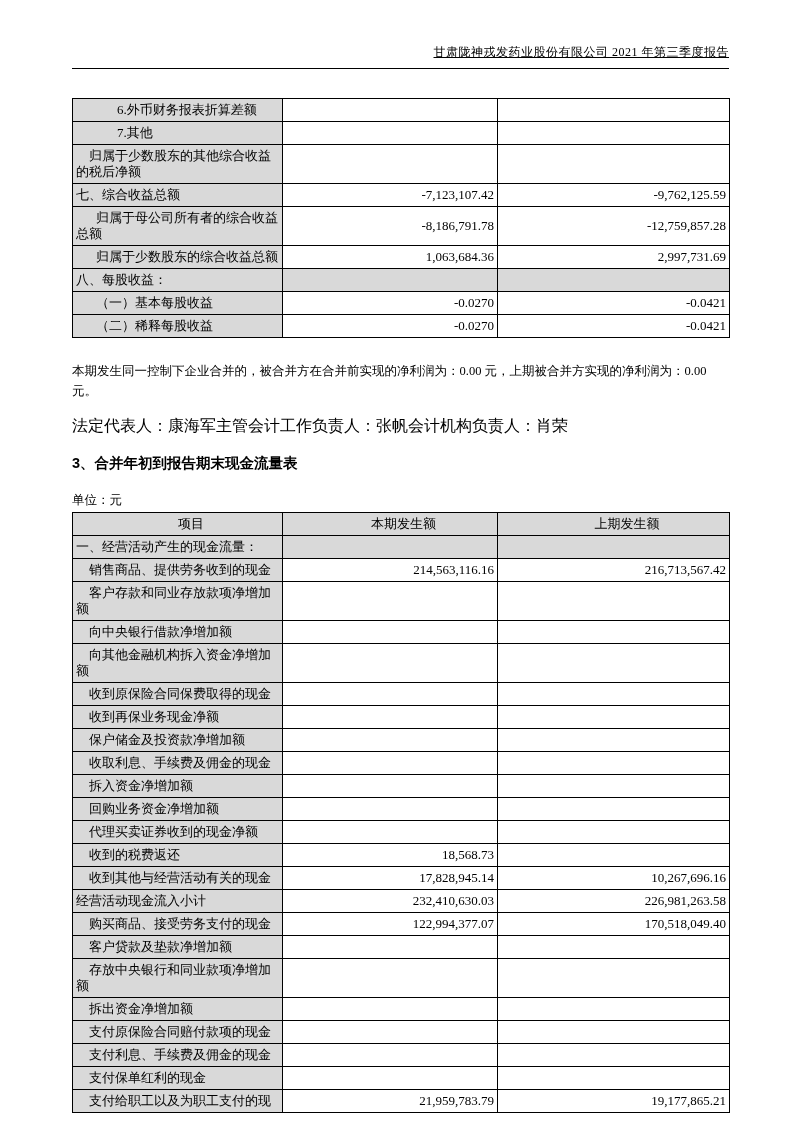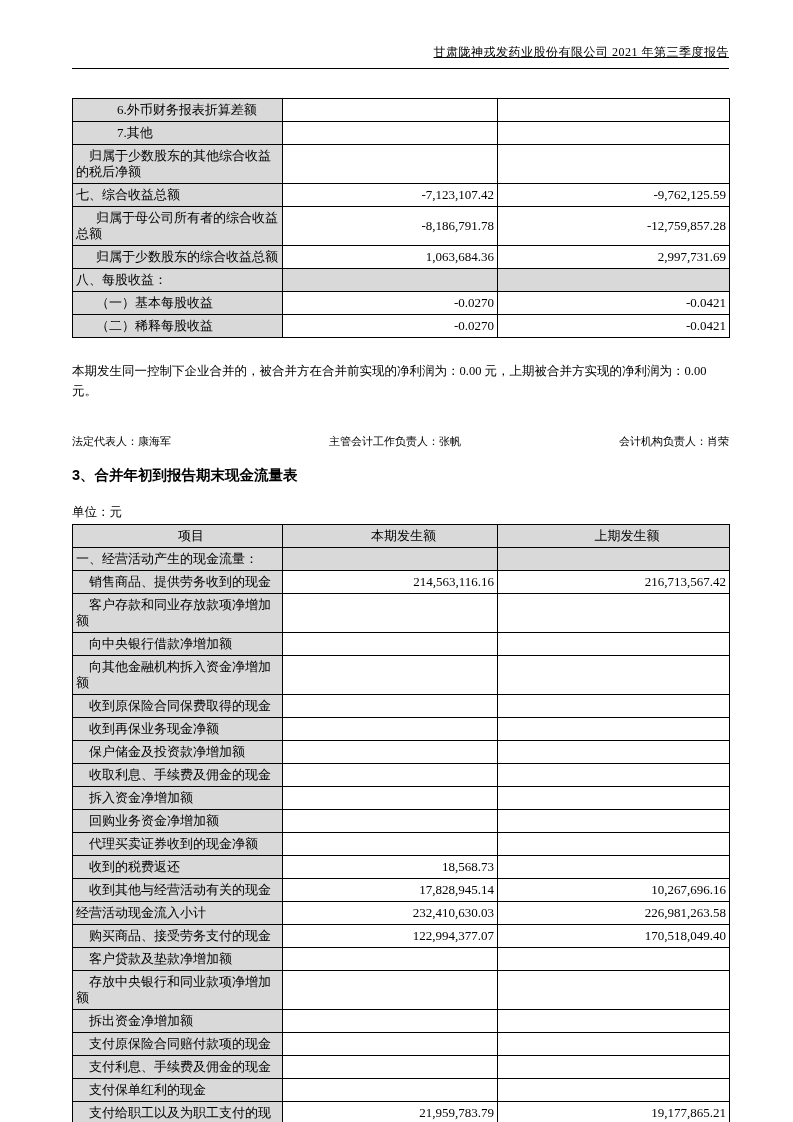--- a/index.html
+++ b/index.html
@@ -63,24 +63,23 @@
   td.label.i2     { text-indent: 20px; margin-top: 30px; }
 
   .tbl1 { margin-top: 29px; }
 
   .note-text {
     margin-top: 23px;
     font-size: 12.5px;
     line-height: 20px;
   }
   .signatures {
-    margin-top: 33px;
+    margin-top: 15px;
     display: flex;
-    justify-content: space-between;
-    font-size: 11px;
+    font-size: 16px;
   }
   .section-title {
     margin-top: 17px;
     font-size: 14.5px;
     font-weight: bold;
     font-family: "Liberation Sans", "DejaVu Sans", sans-serif;
   }
   .unit-label {
     margin-top: 19px;
     margin-bottom: 3px;

